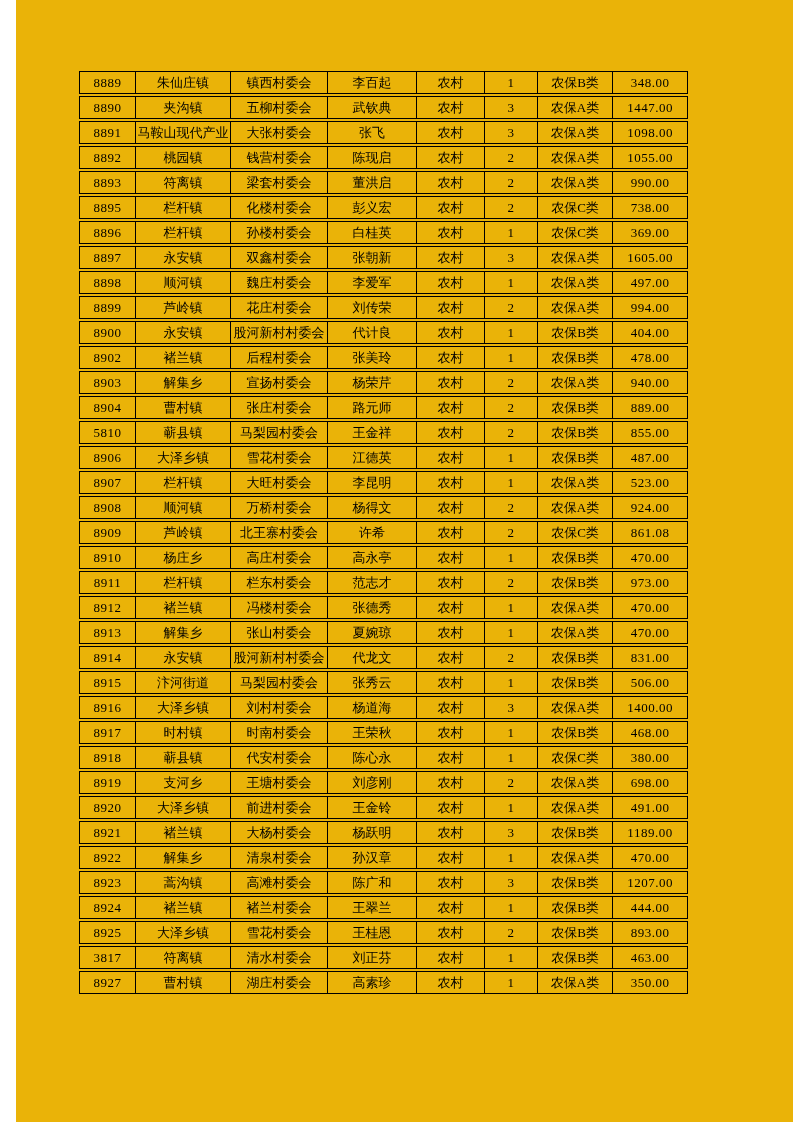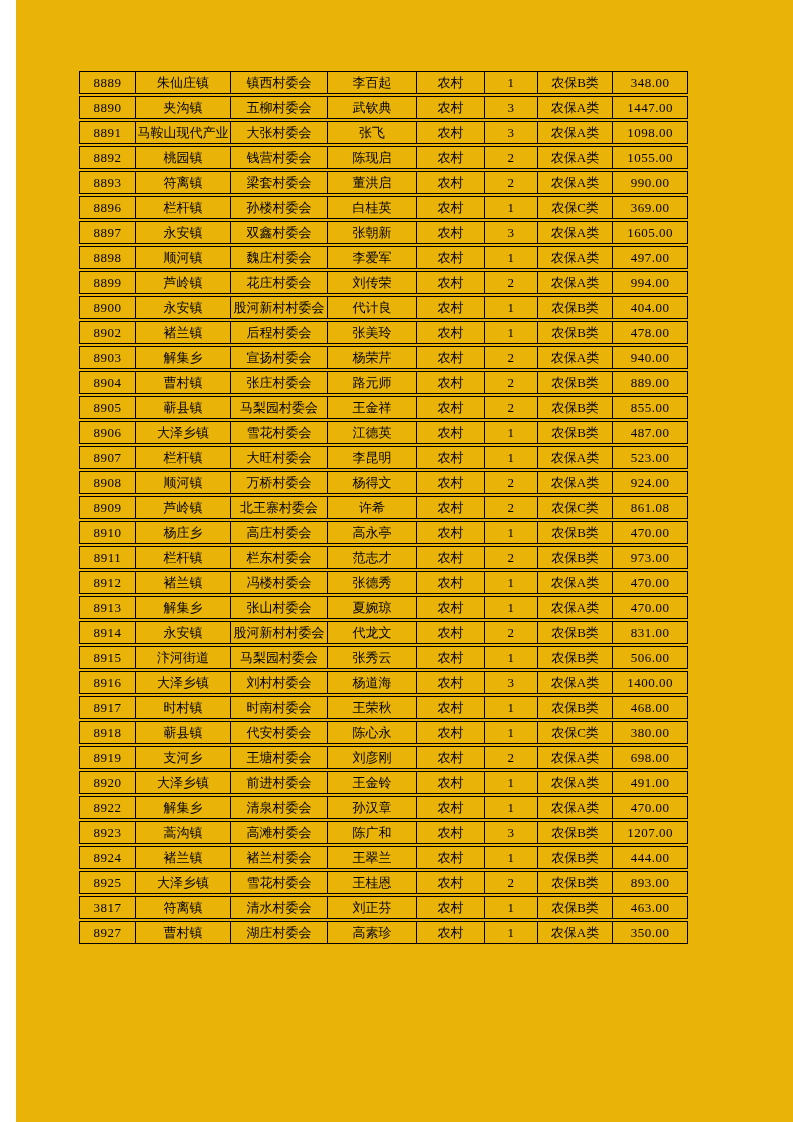--- a/index.html
+++ b/index.html
@@ -110,20 +110,30 @@
           <td class="num">8893</td>
           <td>符离镇</td>
           <td>梁套村委会</td>
           <td>董洪启</td>
           <td>农村</td>
           <td class="num">2</td>
           <td>农保A类</td>
           <td class="num">990.00</td>
         </tr>
         <tr>
+          <td class="num">8895</td>
+          <td>栏杆镇</td>
+          <td>化楼村委会</td>
+          <td>彭义宏</td>
+          <td>农村</td>
+          <td class="num">2</td>
+          <td>农保C类</td>
+          <td class="num">738.00</td>
+        </tr>
+        <tr>
           <td class="num">8896</td>
           <td>栏杆镇</td>
           <td>孙楼村委会</td>
           <td>白桂英</td>
           <td>农村</td>
           <td class="num">1</td>
           <td>农保C类</td>
           <td class="num">369.00</td>
         </tr>
         <tr>
@@ -190,21 +200,21 @@
           <td class="num">8904</td>
           <td>曹村镇</td>
           <td>张庄村委会</td>
           <td>路元师</td>
           <td>农村</td>
           <td class="num">2</td>
           <td>农保B类</td>
           <td class="num">889.00</td>
         </tr>
         <tr>
-          <td class="num">8905</td>
+          <td class="num">5810</td>
           <td>蕲县镇</td>
           <td>马梨园村委会</td>
           <td>王金祥</td>
           <td>农村</td>
           <td class="num">2</td>
           <td>农保B类</td>
           <td class="num">855.00</td>
         </tr>
         <tr>
           <td class="num">8906</td>
@@ -348,20 +358,30 @@
         </tr>
         <tr>
           <td class="num">8920</td>
           <td>大泽乡镇</td>
           <td>前进村委会</td>
           <td>王金铃</td>
           <td>农村</td>
           <td class="num">1</td>
           <td>农保A类</td>
           <td class="num">491.00</td>
+        </tr>
+        <tr>
+          <td class="num">8921</td>
+          <td>褚兰镇</td>
+          <td>大杨村委会</td>
+          <td>杨跃明</td>
+          <td>农村</td>
+          <td class="num">3</td>
+          <td>农保B类</td>
+          <td class="num">1189.00</td>
         </tr>
         <tr>
           <td class="num">8922</td>
           <td>解集乡</td>
           <td>清泉村委会</td>
           <td>孙汉章</td>
           <td>农村</td>
           <td class="num">1</td>
           <td>农保A类</td>
           <td class="num">470.00</td>

